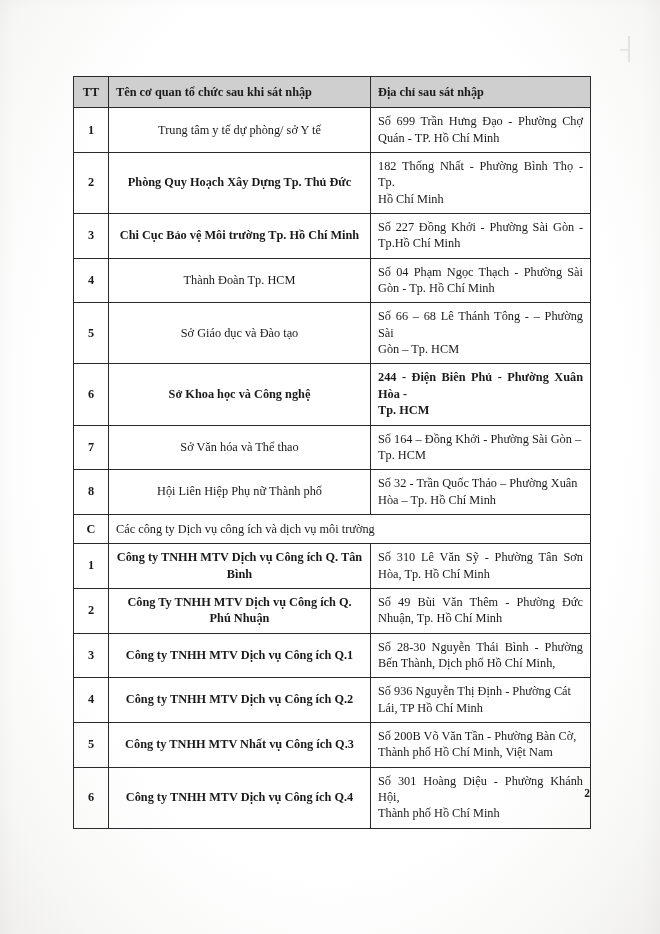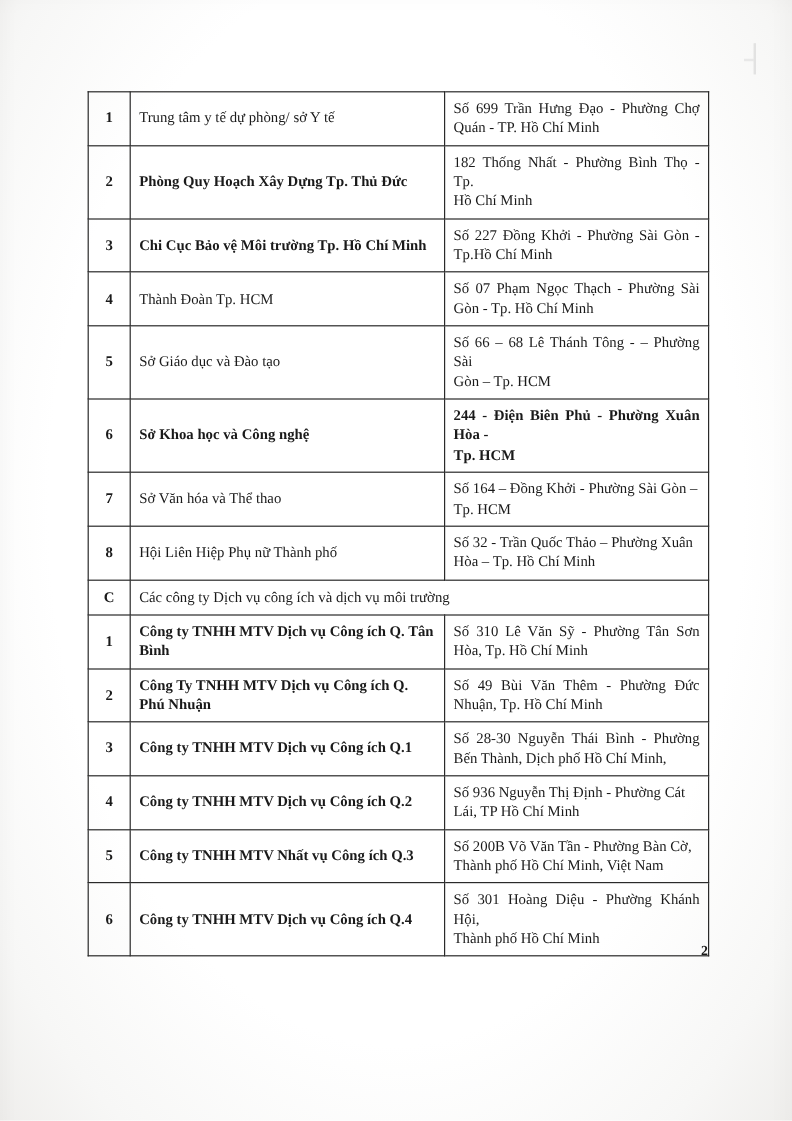--- a/index.html
+++ b/index.html
@@ -67,21 +67,21 @@
     font-size: 12.3px;
   }
   .hdr .tt-cell { text-align: center; }
 
   .tt-cell {
     text-align: center;
     font-weight: bold;
     font-size: 12.5px;
   }
   .name-cell {
-    text-align: left;
+    text-align: center;
   }
   .addr-cell {
     text-align: justify;
     text-justify: inter-word;
     font-size: 12.1px;
     hyphens: none;
     font-family: Liberation Serif, serif;
   }
   .addr-cell .ln { display: block; }
   .addr-cell .ln.j {
@@ -117,20 +117,25 @@
   <div class="edge-mark" style="left:628px; top:36px; width:2px; height:26px; opacity:.55;"></div>
   <div class="edge-mark" style="left:620px; top:49px; width:8px; height:2px; opacity:.4;"></div>
 
   <table class="doc-table">
     <colgroup>
       <col class="c-tt">
         <col class="c-name">
         <col class="c-addr">
     </colgroup>
     <tbody>
+      <tr class="hdr">
+        <td class="tt-cell">TT</td>
+        <td>Tên cơ quan tổ chức sau khi sát nhập</td>
+        <td>Địa chỉ sau sát nhập</td>
+      </tr>
 
       <tr>
         <td class="tt-cell">1</td>
         <td class="name-cell">Trung tâm y tế dự phòng/ sở Y tế</td>
         <td class="addr-cell">
           <span class="ln j">Số 699 Trần Hưng Đạo - Phường Chợ</span>
           <span class="ln">Quán - TP. Hồ Chí Minh</span>
         </td>
       </tr>
 
@@ -149,21 +154,21 @@
         <td class="addr-cell">
           <span class="ln j">Số 227 Đồng Khởi - Phường Sài Gòn -</span>
           <span class="ln">Tp.Hồ Chí Minh</span>
         </td>
       </tr>
 
       <tr>
         <td class="tt-cell">4</td>
         <td class="name-cell">Thành Đoàn Tp. HCM</td>
         <td class="addr-cell">
-          <span class="ln j">Số 07 Phạm Ngọc Thạch - Phường Sài</span>
+          <span class="ln j">Số 04 Phạm Ngọc Thạch - Phường Sài</span>
           <span class="ln">Gòn - Tp. Hồ Chí Minh</span>
         </td>
       </tr>
 
       <tr>
         <td class="tt-cell">5</td>
         <td class="name-cell">Sở Giáo dục và Đào tạo</td>
         <td class="addr-cell">
           <span class="ln">Số 66 – 68 Lê Thánh Tông - – Phường Sài</span>
           <span class="ln">Gòn – Tp. HCM</span>

